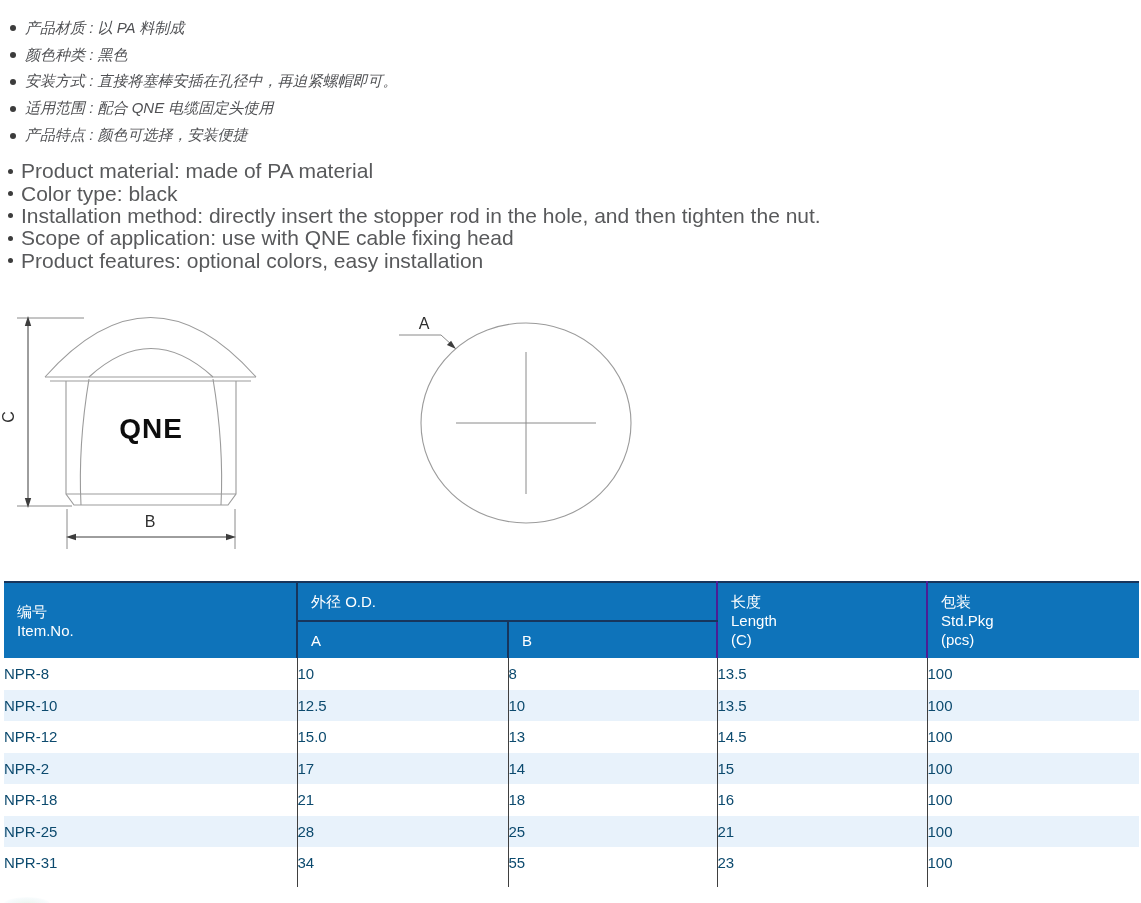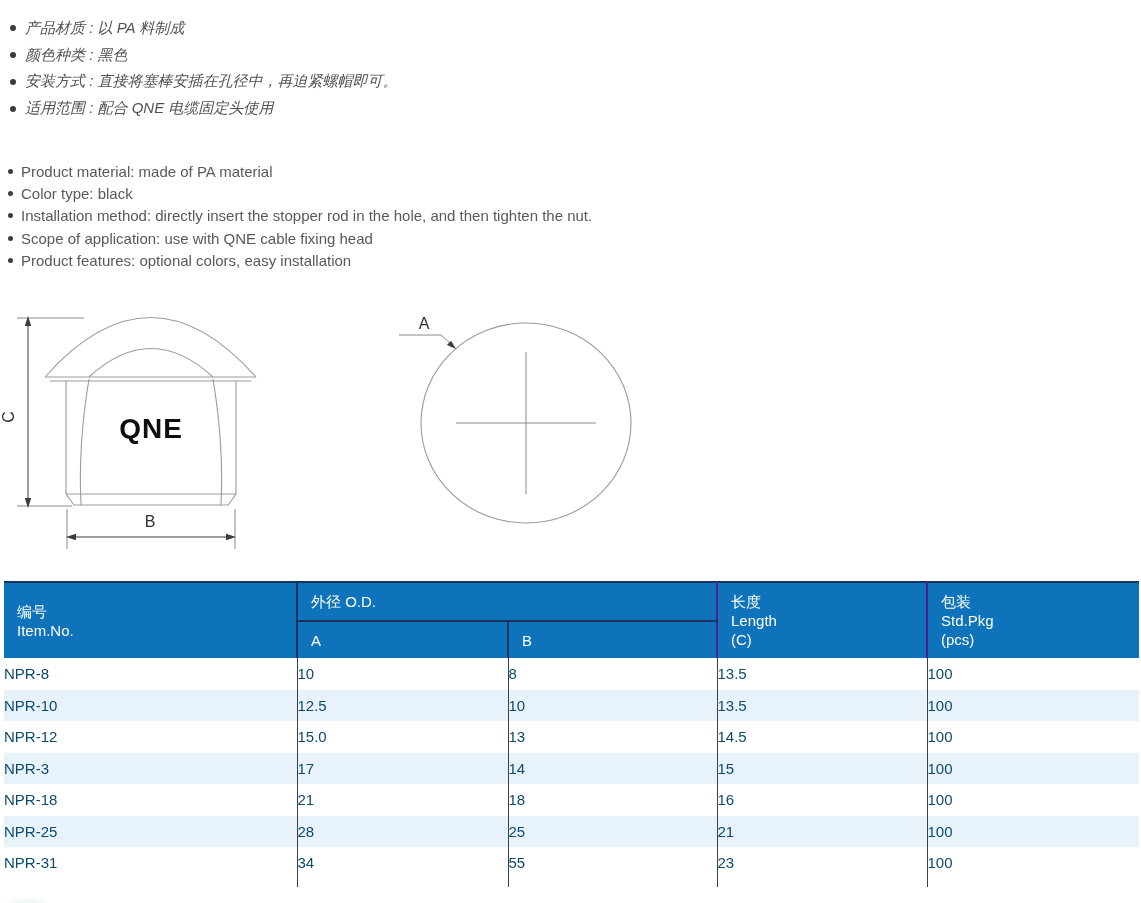--- a/index.html
+++ b/index.html
@@ -6,21 +6,21 @@
   .page{
     position:relative;width:1141px;height:903px;background:#ffffff;
     font-family:"Liberation Sans","DejaVu Sans",sans-serif;overflow:hidden;
   }
   
   ul.bullets{position:absolute;list-style:none;margin:0;padding:0;}
   ul.bullets li{display:flex;align-items:center;}
   ul.cn{left:10px;top:15px;font-style:italic;}
   ul.cn li{height:26.8px;font-size:15px;color:#505154;}
   ul.en{left:8px;top:160px;}
-  ul.en li{height:22.4px;font-size:15px;color:#58595b;}
+  ul.en li{height:22.4px;font-size:21px;color:#58595b;}
   .dot{width:6px;height:6px;border-radius:50%;background:#3c3c3c;margin-right:9px;flex:none;}
   ul.en .dot{width:5px;height:5px;margin-right:8px;}
   
   .drawing{position:absolute;left:0;top:295px;}
   .outline{stroke:#9b9b9b;fill:none;stroke-width:1.1;}
   .dimline{stroke:#3d3d3d;fill:none;stroke-width:1;}
   .thinline{stroke:#8a8a8a;fill:none;stroke-width:1;}
   .arrow{fill:#3d3d3d;stroke:none;}
   .dimtext{font-size:16px;fill:#2e2e2e;}
   .qnetext{font-size:28px;font-weight:700;fill:#0d0d0d;letter-spacing:1px;}
@@ -69,20 +69,24 @@
         <span class="dot"></span>
         <span>颜色种类 : 黑色</span>
       </li>
     <li>
         <span class="dot"></span>
         <span>安装方式 : 直接将塞棒安插在孔径中，再迫紧螺帽即可。</span>
       </li>
     <li>
         <span class="dot"></span>
         <span>适用范围 : 配合 QNE 电缆固定头使用</span>
+      </li>
+    <li>
+        <span class="dot"></span>
+        <span>产品特点 : 颜色可选择，安装便捷</span>
       </li>
   </ul>
 
   <ul class="bullets en">
     <li>
         <span class="dot"></span>
         <span>Product material: made of PA material</span>
       </li>
     <li>
         <span class="dot"></span>
@@ -189,21 +193,21 @@
         <td class="c4">100</td>
       </tr>
       <tr>
         <td class="c0">NPR-12</td>
         <td class="c1">15.0</td>
         <td class="c2">13</td>
         <td class="c3">14.5</td>
         <td class="c4">100</td>
       </tr>
       <tr>
-        <td class="c0">NPR-3</td>
+        <td class="c0">NPR-2</td>
         <td class="c1">17</td>
         <td class="c2">14</td>
         <td class="c3">15</td>
         <td class="c4">100</td>
       </tr>
       <tr>
         <td class="c0">NPR-18</td>
         <td class="c1">21</td>
         <td class="c2">18</td>
         <td class="c3">16</td>

